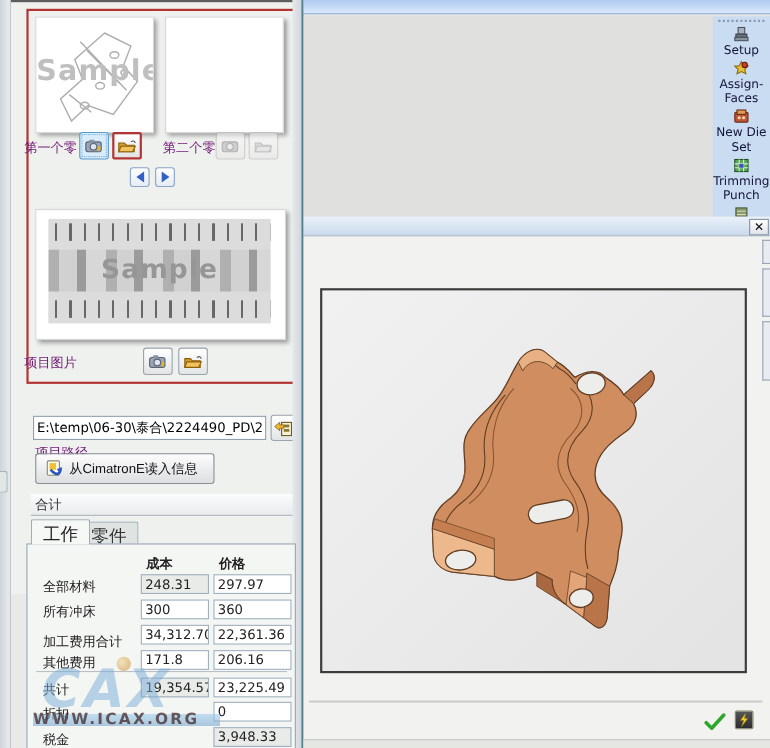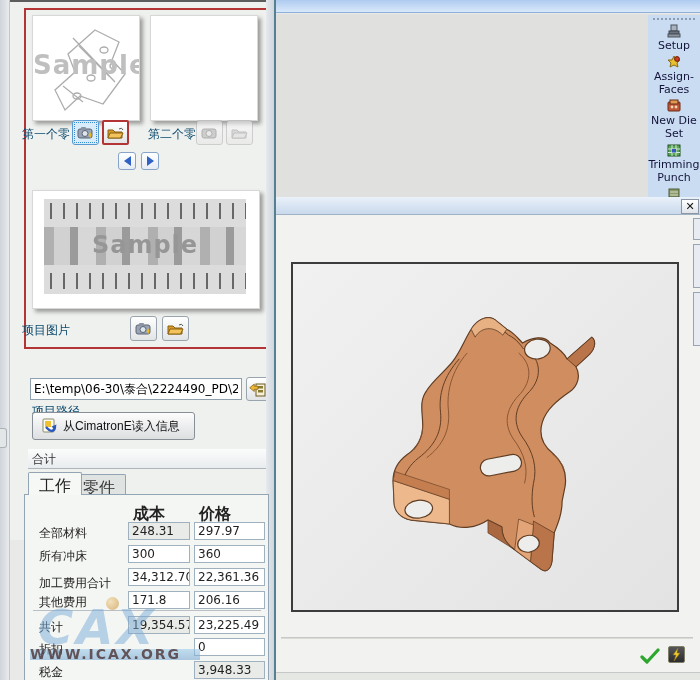--- a/index.html
+++ b/index.html
@@ -19,21 +19,21 @@
     background:#eff1ee; border-top:2px solid #5d5d5d; }
   #red-box { left:14px; top:6px; width:245px; height:341px;
     border:2px solid #b23434; background:transparent; }
 
   .thumb { background:#fff; box-shadow:3px 3px 4px rgba(0,0,0,.35); border:1px solid #d8d8d8; overflow:hidden; position:absolute; }
   #thumb1 { left:22px; top:13px; width:108px; height:106px; }
   #thumb2 { left:140px; top:13px; width:108px; height:106px; }
   .sample-txt { position:absolute; left:0; right:0; top:34px; text-align:center;
     color:#bfbfbf; font-size:26px; font-weight:bold; letter-spacing:1px; }
 
-  .row-label { position:absolute; font-size:12px; color:#0c4a6e; }
+  .row-label { position:absolute; font-size:12px; color:#701a75; }
   .mini-btn { position:absolute; width:27px; height:25px; background:linear-gradient(#ffffff,#e2e4e6);
     border:1px solid #9aa4ae; border-radius:3px; display:flex; align-items:center; justify-content:center; }
   .mini-btn.selected { outline:1px dotted #3a8ad0; outline-offset:-3px; background:#d8ecfa; border-color:#5a9ad0; }
   .mini-btn.red-hi { border:2px solid #b23434; border-radius:2px; }
   .mini-btn.disabled { opacity:.45; filter:grayscale(1); }
 
   .nav-btn { position:absolute; width:18px; height:18px; background:linear-gradient(#ffffff,#e6ecf4);
     border:1px solid #88a4c8; border-radius:3px; display:flex; align-items:center; justify-content:center; }
   .tri-l { width:0; height:0; border-top:5px solid transparent; border-bottom:5px solid transparent; border-right:7px solid #2f62c4; }
   .tri-r { width:0; height:0; border-top:5px solid transparent; border-bottom:5px solid transparent; border-left:7px solid #2f62c4; }
@@ -60,21 +60,21 @@
     font-size:12px; color:#333; padding:2px 0 0 4px; }
 
   .tab { position:absolute; top:470px; height:22px; padding:3px 10px 0 10px; font-size:16px;
     border:1px solid #93a5b5; border-bottom:none; border-radius:2px 2px 0 0; }
   #tab-work { left:18px; background:#f6f8f6; z-index:3; height:23px; }
   #tab-parts { left:62px; background:#dfe3e1; color:#333; top:472px; height:20px; z-index:1; }
 
   #table-box { position:absolute; left:14px; top:492px; width:245px; height:188px;
     border:1px solid #93a5b5; background:#f4f6f3; z-index:2; }
 
-  .col-header { position:absolute; font-weight:bold; font-size:16px; color:#222; }
+  .col-header { position:absolute; font-weight:bold; font-size:12px; color:#222; }
   .t-label { position:absolute; left:14px; font-size:12px; color:#222; }
   .t-box { position:absolute; width:62px; height:18px; border:1px solid #9fb0be; background:#fff;
     font-size:12px; padding:1px 3px 0 3px; overflow:hidden; white-space:nowrap; }
   .t-box.ro { background:#e9ebe8; }
   .col-cost { left:103px; } .col-price { left:169px; width:71px; }
   #t-divider { position:absolute; left:8px; top:115px; width:228px; height:1px; background:#b9bfc5; }
 
   
   #watermark { left:20px; top:595px; width:180px; height:80px; z-index:9; pointer-events:none; }
   #wm-text { position:absolute; left:8px; top:2px; font-size:48px; font-style:italic; font-weight:bold;

